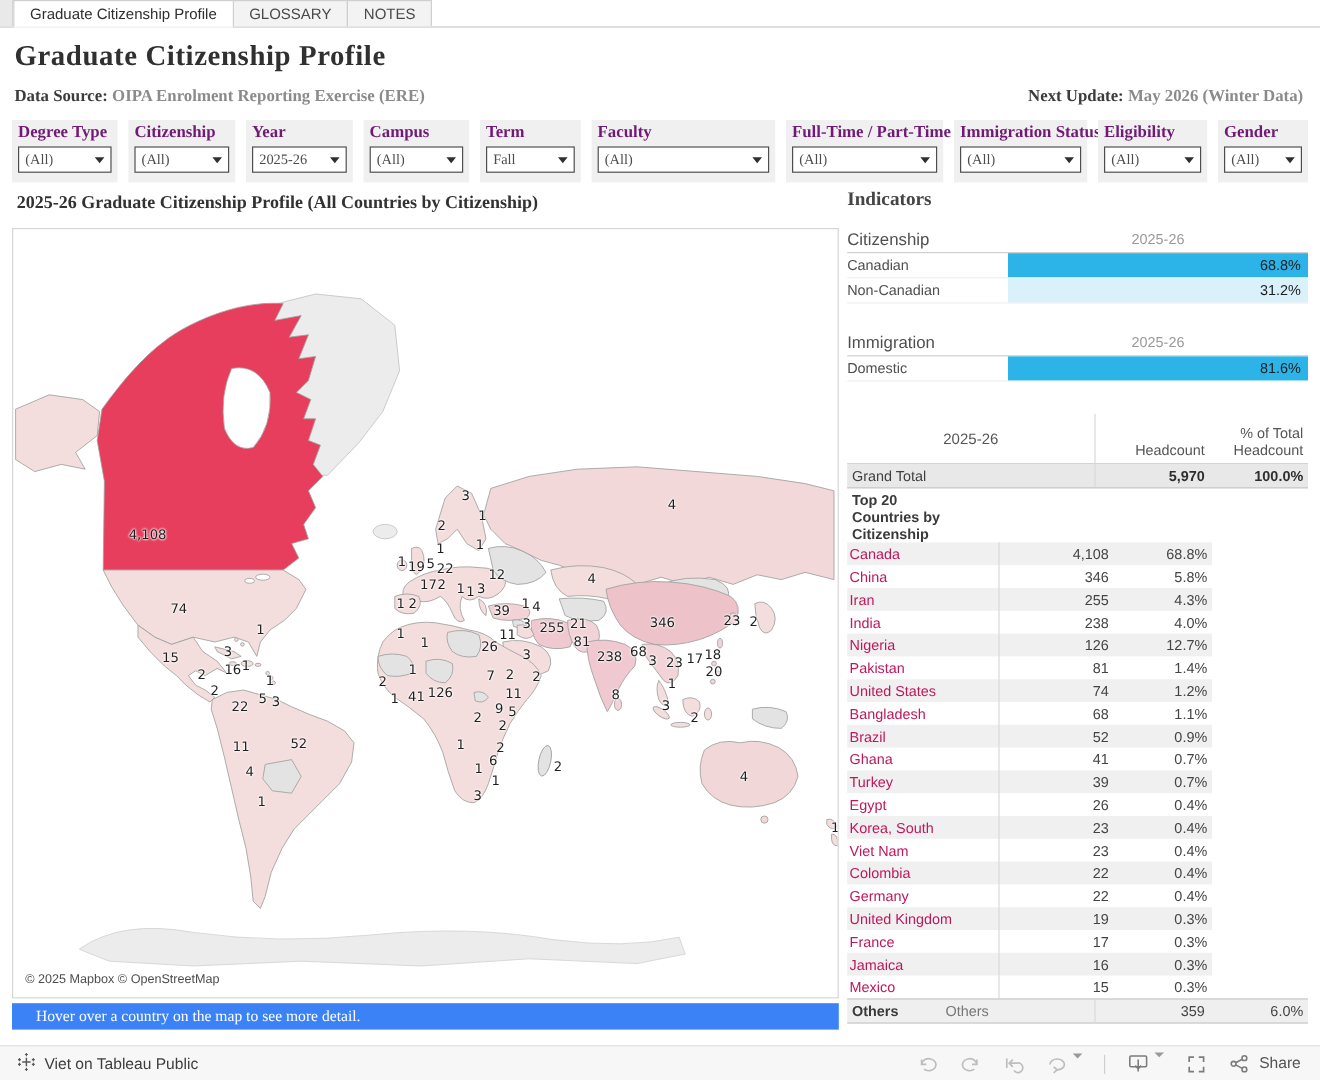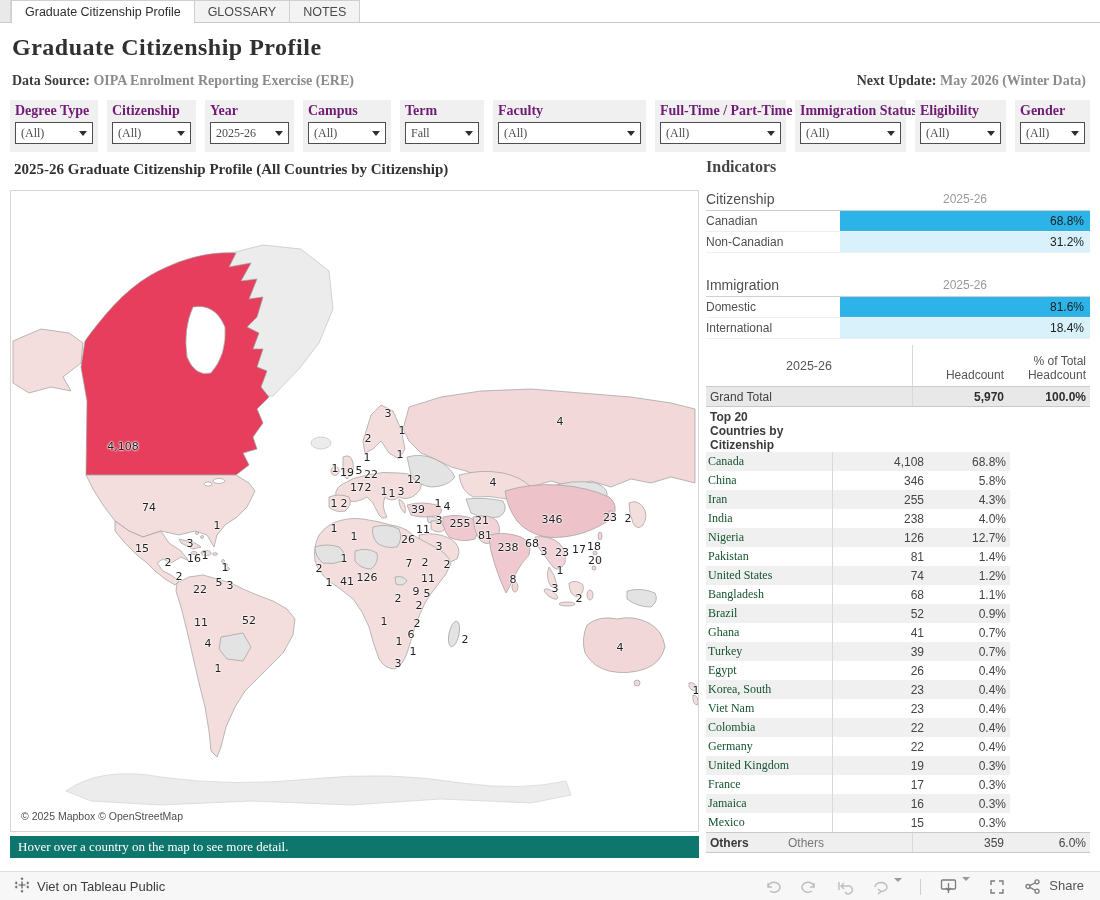--- a/index.html
+++ b/index.html
@@ -44,23 +44,23 @@
   .map-title{position:absolute;left:14px;top:161px;font-family:"Liberation Serif","DejaVu Serif",serif;
              font-weight:bold;font-size:15px;color:#323232;}
   .map-box{position:absolute;left:10px;top:190px;width:687px;height:640px;border:1px solid #d6d6d6;
            background:#fff;overflow:hidden;}
   .map-box svg{position:absolute;left:0;top:0;}
   .map-label{position:absolute;transform:translate(-50%,-50%);font-size:11px;color:#1f1f1f;
              font-family:"DejaVu Sans","Liberation Sans",sans-serif;white-space:nowrap;
              text-shadow:0 0 2px #fff,0 0 2px #fff,0 0 2px #fff;pointer-events:none;}
   .attrib{position:absolute;left:6px;bottom:8px;font-size:10.5px;color:#4e4e4e;
           background:rgba(255,255,255,.75);padding:1px 4px;}
-  .hover-note{position:absolute;left:10px;top:836px;width:689px;height:22px;background:#0f766e;
+  .hover-note{position:absolute;left:10px;top:836px;width:689px;height:22px;background:#3b82f6;
               color:#fff;font-family:"Liberation Serif","DejaVu Serif",serif;font-size:13px;
-              display:flex;align-items:center;padding-left:8px;box-sizing:border-box;}
+              display:flex;align-items:center;padding-left:20px;box-sizing:border-box;}
 
   
   .ind-title{position:absolute;left:706px;top:158px;font-family:"Liberation Serif","DejaVu Serif",serif;
              font-weight:bold;font-size:16px;color:#454545;}
   .ind-wrap{position:absolute;left:706px;top:188px;width:384px;}
   .ind-group{margin-bottom:21px;}
   .ind-head{display:flex;height:22px;align-items:center;border-bottom:1px solid #cfcfcf;}
   .ind-name{width:134px;font-size:14px;color:#4f4f4f;}
   .ind-period{flex:1;text-align:center;font-size:12px;color:#9a9a9a;}
   .ind-row{display:flex;height:20px;align-items:stretch;border-bottom:1px solid #efefef;}
@@ -81,21 +81,21 @@
   .gt-row{display:flex;height:19px;background:#e8e8e8;border-bottom:1px solid #c9c9c9;align-items:center;font-weight:bold;}
   .gt-label{width:206px;padding-left:4px;box-sizing:border-box;color:#3f3f3f;font-weight:normal;font-size:12px;}
   .gt-hc{width:98px;border-left:1px solid #d9d9d9;text-align:right;padding-right:6px;box-sizing:border-box;
          align-self:stretch;display:flex;align-items:center;justify-content:flex-end;color:#2e2e2e;}
   .gt-pct{width:80px;text-align:right;padding-right:4px;box-sizing:border-box;color:#2e2e2e;}
   .tbl-body{display:flex;flex-direction:column;}
   .rowhead-col{width:80px;box-sizing:border-box;padding:3px 2px 0 4px;font-weight:bold;color:#3a3a3a;line-height:14px;}
   .rows-col{width:304px;}
   .trow{display:flex;height:19px;align-items:center;}
   .trow:nth-child(odd){background:#f0f0f0;}
-  .tc-country{width:126px;padding-left:2px;box-sizing:border-box;color:#14532d;overflow:hidden;white-space:nowrap;font-family:Liberation Serif, serif;}
+  .tc-country{width:126px;padding-left:2px;box-sizing:border-box;color:#be185d;overflow:hidden;white-space:nowrap;}
   .tc-hc{width:98px;border-left:1px solid #d9d9d9;align-self:stretch;display:flex;align-items:center;
          justify-content:flex-end;padding-right:6px;box-sizing:border-box;color:#444;}
   .tc-pct{width:80px;text-align:right;padding-right:4px;box-sizing:border-box;color:#444;}
   .others-row{display:flex;height:19px;align-items:center;background:#efefef;
               border-top:1px solid #c9c9c9;border-bottom:1px solid #c9c9c9;}
   .others-group{width:80px;padding-left:4px;box-sizing:border-box;font-weight:bold;color:#3a3a3a;}
   .others-country{width:126px;padding-left:2px;box-sizing:border-box;color:#767676;}
 
   
   .footer{position:absolute;left:0;top:871px;width:1100px;height:29px;background:#f7f7f7;
@@ -431,26 +431,20 @@
       <span class="ind-name">Immigration</span>
       <span class="ind-period">2025-26</span>
     </div>
     <div class="ind-rows">
           <div class="ind-row">
     <span class="ind-label">Domestic</span>
     <div class="ind-bar tone-strong">
       <span>81.6%</span>
     </div>
   </div>
-          <div class="ind-row">
-    <span class="ind-label">International</span>
-    <div class="ind-bar tone-light">
-      <span>18.4%</span>
-    </div>
-  </div>
         </div>
   </div>
     </div>
 
   <div class="tbl">
     <div class="tbl-header">
       <div class="th-period">2025-26</div>
       <div class="th-hc">Headcount</div>
       <div class="th-pct">
         <span>% of Total</span><br>

